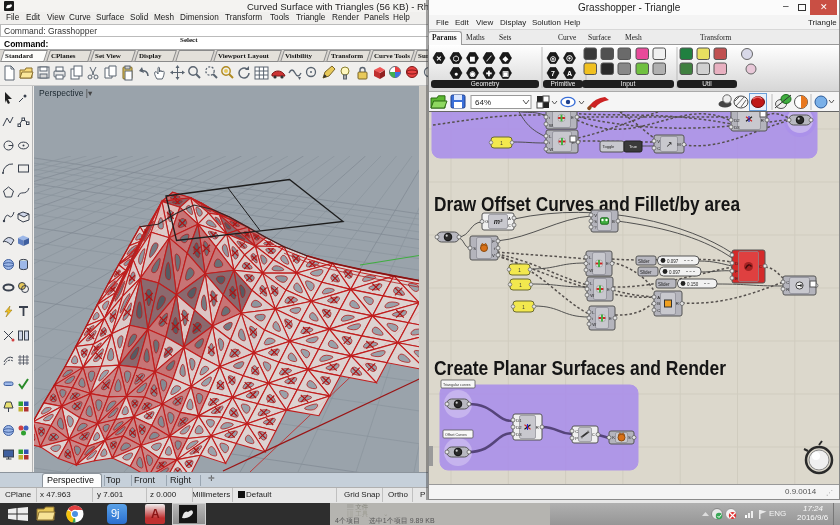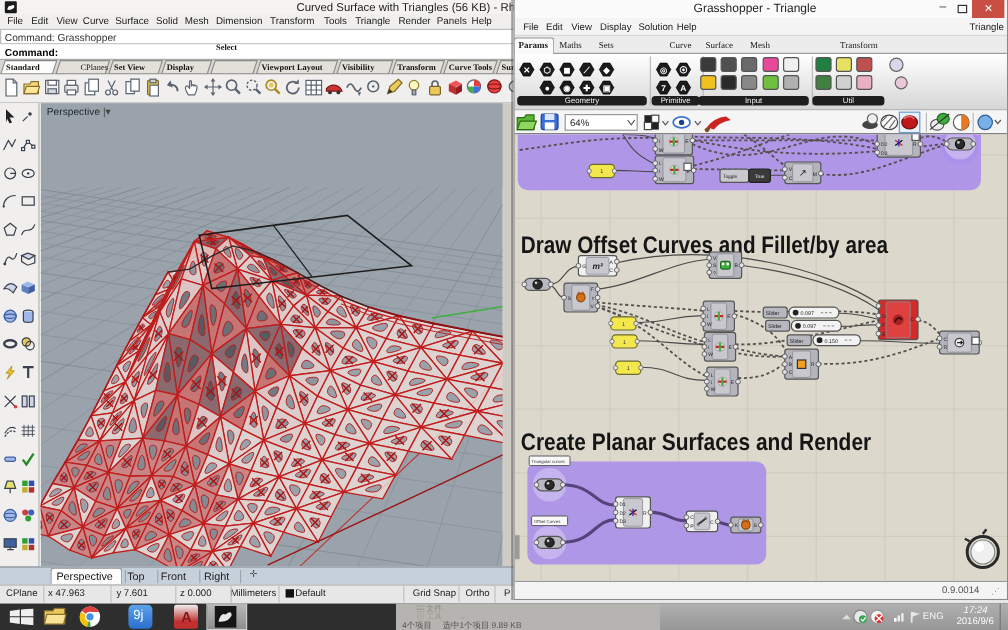--- a/index.html
+++ b/index.html
@@ -31,21 +31,21 @@
 <div class="abs t" style="left:364px;top:13px;font-size:8.2px;color:#1a1a1a;">Panels</div>
 <div class="abs t" style="left:393px;top:13px;font-size:8.2px;color:#1a1a1a;">Help</div>
 <div class="abs" style="left:0;top:24px;width:840px;height:13px;background:#fff;border:1px solid #bbb;"></div>
 <div class="abs t" style="left:4px;top:26px;font-size:8.5px;color:#333;">Command: Grasshopper</div>
 <div class="abs" style="left:0;top:37px;width:840px;height:13px;background:#fff;border-bottom:1px solid #aaa;"></div>
 <div class="abs t" style="left:4px;top:39px;font-size:8.5px;color:#000;font-weight:bold;">Command:</div>
 <div class="abs" style="left:0;top:50px;width:840px;height:12px;background:#d9d6d1;border-bottom:1px solid #999;"></div>
 <div class="abs" style="left:2px;top:50px;width:44px;height:12px;background:#fdfdfb;border:1px solid #8a8a8a;transform:skewX(-18deg);"></div>
 <div class="abs t" style="left:5px;top:52px;font-size:7px;font-weight:bold;font-family:'Liberation Serif',serif;color:#111;">Standard</div>
 <div class="abs" style="left:48px;top:50px;width:42px;height:12px;background:#e3e0da;border:1px solid #8a8a8a;transform:skewX(-18deg);"></div>
-<div class="abs t" style="left:67px;top:52px;font-size:7px;font-weight:normal;font-family:'Liberation Serif',serif;color:#111;">CPlanes</div>
+<div class="abs t" style="left:51px;top:52px;font-size:7px;font-weight:bold;font-family:'Liberation Serif',serif;color:#111;">CPlanes</div>
 <div class="abs" style="left:92px;top:50px;width:42px;height:12px;background:#e3e0da;border:1px solid #8a8a8a;transform:skewX(-18deg);"></div>
 <div class="abs t" style="left:95px;top:52px;font-size:7px;font-weight:bold;font-family:'Liberation Serif',serif;color:#111;">Set View</div>
 <div class="abs" style="left:136px;top:50px;width:39px;height:12px;background:#e3e0da;border:1px solid #8a8a8a;transform:skewX(-18deg);"></div>
 <div class="abs t" style="left:139px;top:52px;font-size:7px;font-weight:bold;font-family:'Liberation Serif',serif;color:#111;">Display</div>
 <div class="abs" style="left:177px;top:50px;width:36px;height:12px;background:#e3e0da;border:1px solid #8a8a8a;transform:skewX(-18deg);"></div>
 <div class="abs t" style="left:180px;top:36px;font-size:7px;font-weight:bold;font-family:'Liberation Serif',serif;color:#111;">Select</div>
 <div class="abs" style="left:215px;top:50px;width:65px;height:12px;background:#e3e0da;border:1px solid #8a8a8a;transform:skewX(-18deg);"></div>
 <div class="abs t" style="left:218px;top:52px;font-size:7px;font-weight:bold;font-family:'Liberation Serif',serif;color:#111;">Viewport Layout</div>
 <div class="abs" style="left:282px;top:50px;width:44px;height:12px;background:#e3e0da;border:1px solid #8a8a8a;transform:skewX(-18deg);"></div>
 <div class="abs t" style="left:285px;top:52px;font-size:7px;font-weight:bold;font-family:'Liberation Serif',serif;color:#111;">Visibility</div>

